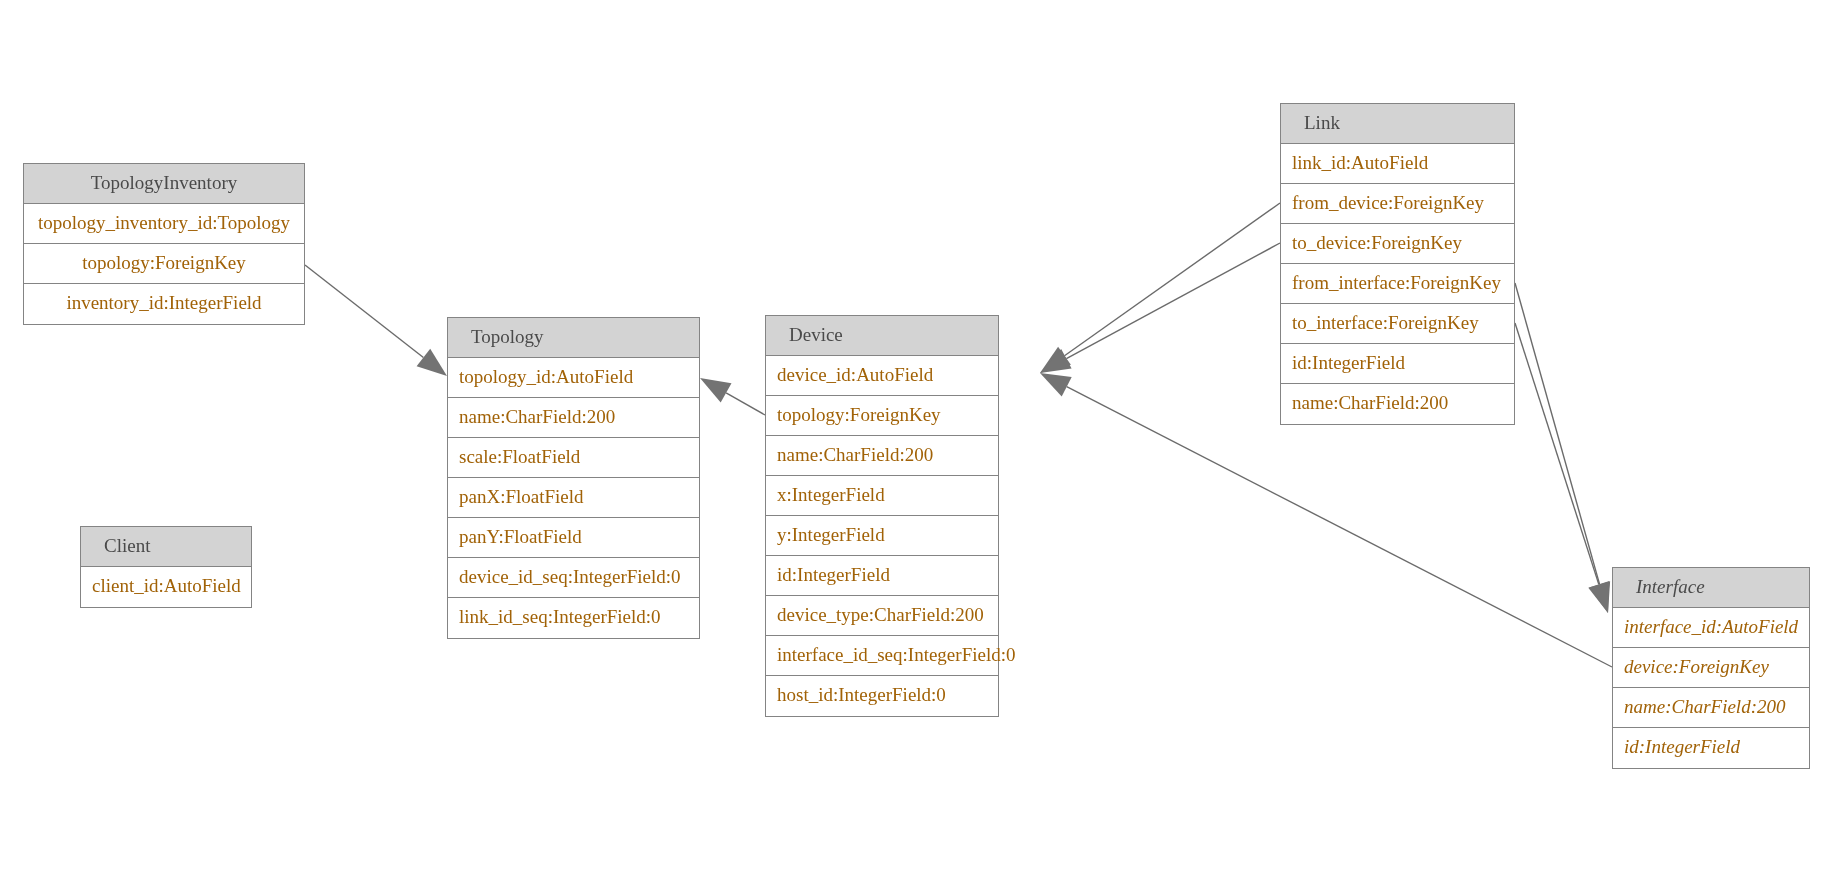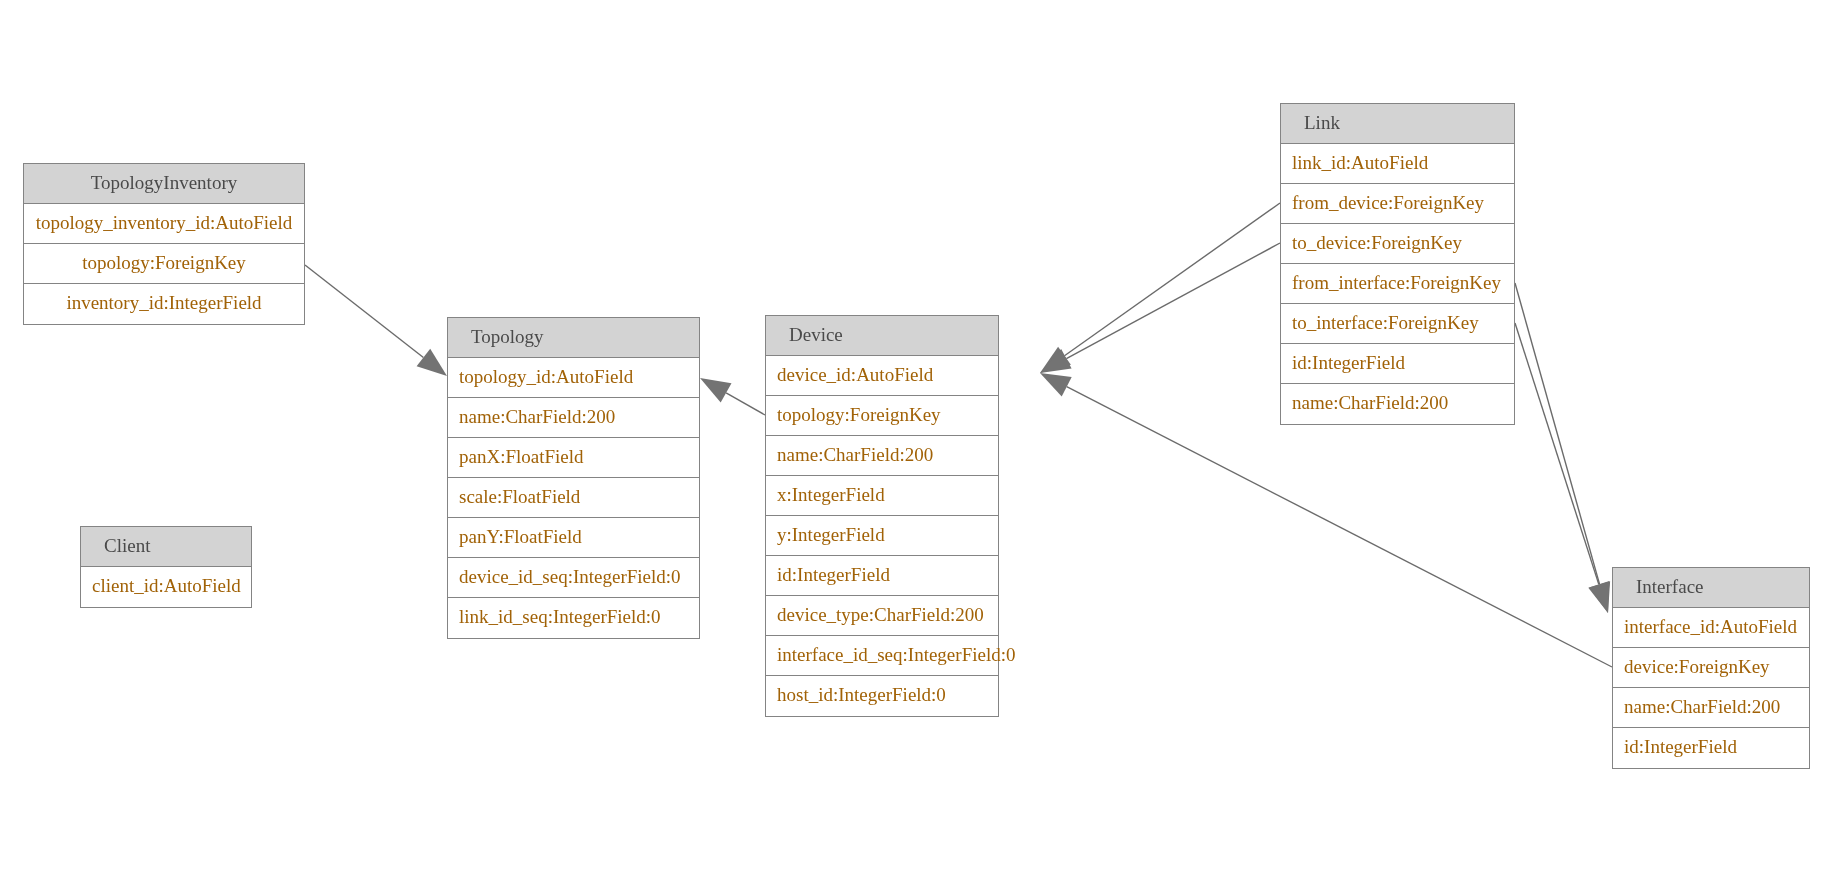--- a/index.html
+++ b/index.html
@@ -22,21 +22,21 @@
     border-bottom:1.5px solid #848484;background:#ffffff;
     padding:0 11px;font-size:19px;color:#a16207;white-space:nowrap;
   }
   .entity .row:last-child{border-bottom:none;}
   
   #e-topologyinventory{left:23px;top:163px;width:282px;text-align:center;}
   #e-topology{left:447px;top:317px;width:253px;font-family:Liberation Serif, serif;}
   #e-client{left:80px;top:526px;width:172px;}
   #e-device{left:765px;top:315px;width:234px;}
   #e-link{left:1280px;top:103px;width:235px;}
-  #e-interface{left:1612px;top:567px;width:198px;}
+  #e-interface{left:1612px;top:567px;width:198px;font-style:italic;}
 </style>
 </head>
 <body>
 
 <div class="canvas">
 
   <svg class="edges" viewBox="0 0 1824 874" xmlns="http://www.w3.org/2000/svg">
     <g stroke="#6b6b6b" stroke-width="1.4" fill="none">
       <line x1="305" y1="265" x2="423.4" y2="357.5"></line>
       <line x1="765" y1="415" x2="726.1" y2="392.8"></line>
@@ -52,31 +52,31 @@
       <polygon points="1040,373 1058.1,346.7 1070.9,364.7"></polygon>
       <polygon points="1040,373 1061.2,349.0 1071.6,368.4"></polygon>
       <polygon points="1040,373 1071.7,376.9 1061.7,396.5"></polygon>
       <polygon points="1608,613 1589.1,587.5 1610.1,581.3"></polygon>
       <polygon points="1608,613 1588.3,587.8 1609.3,581.0"></polygon>
     </g>
   </svg>
 
   <div class="entity" id="e-topologyinventory">
     <div class="hdr">TopologyInventory</div>
-    <div class="row">topology_inventory_id:AutoField</div>
+    <div class="row">topology_inventory_id:Topology</div>
     <div class="row">topology:ForeignKey</div>
     <div class="row">inventory_id:IntegerField</div>
   </div>
 
   <div class="entity" id="e-topology">
     <div class="hdr">Topology</div>
     <div class="row">topology_id:AutoField</div>
     <div class="row">name:CharField:200</div>
+    <div class="row">scale:FloatField</div>
     <div class="row">panX:FloatField</div>
-    <div class="row">scale:FloatField</div>
     <div class="row">panY:FloatField</div>
     <div class="row">device_id_seq:IntegerField:0</div>
     <div class="row">link_id_seq:IntegerField:0</div>
   </div>
 
   <div class="entity" id="e-client">
     <div class="hdr">Client</div>
     <div class="row">client_id:AutoField</div>
   </div>
 

